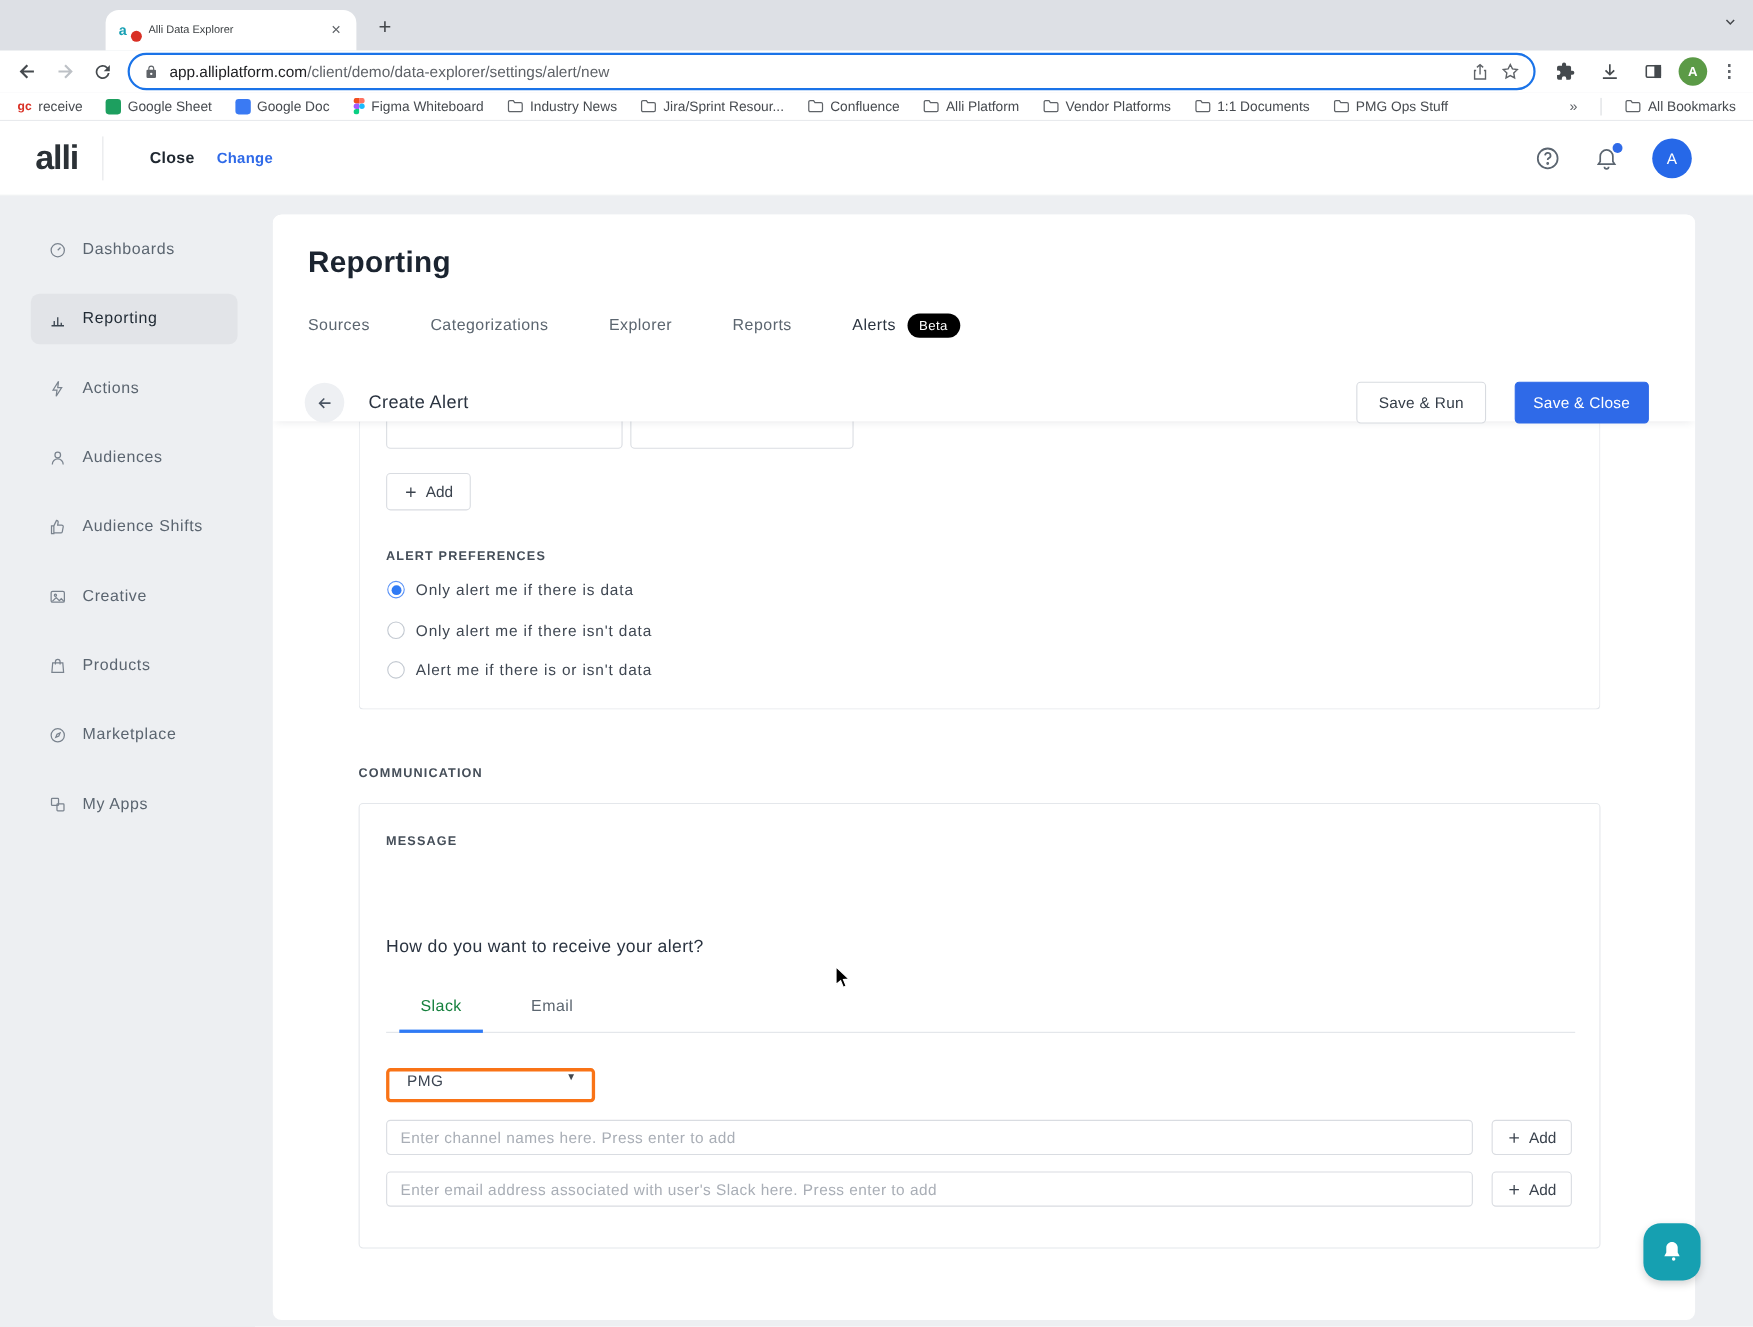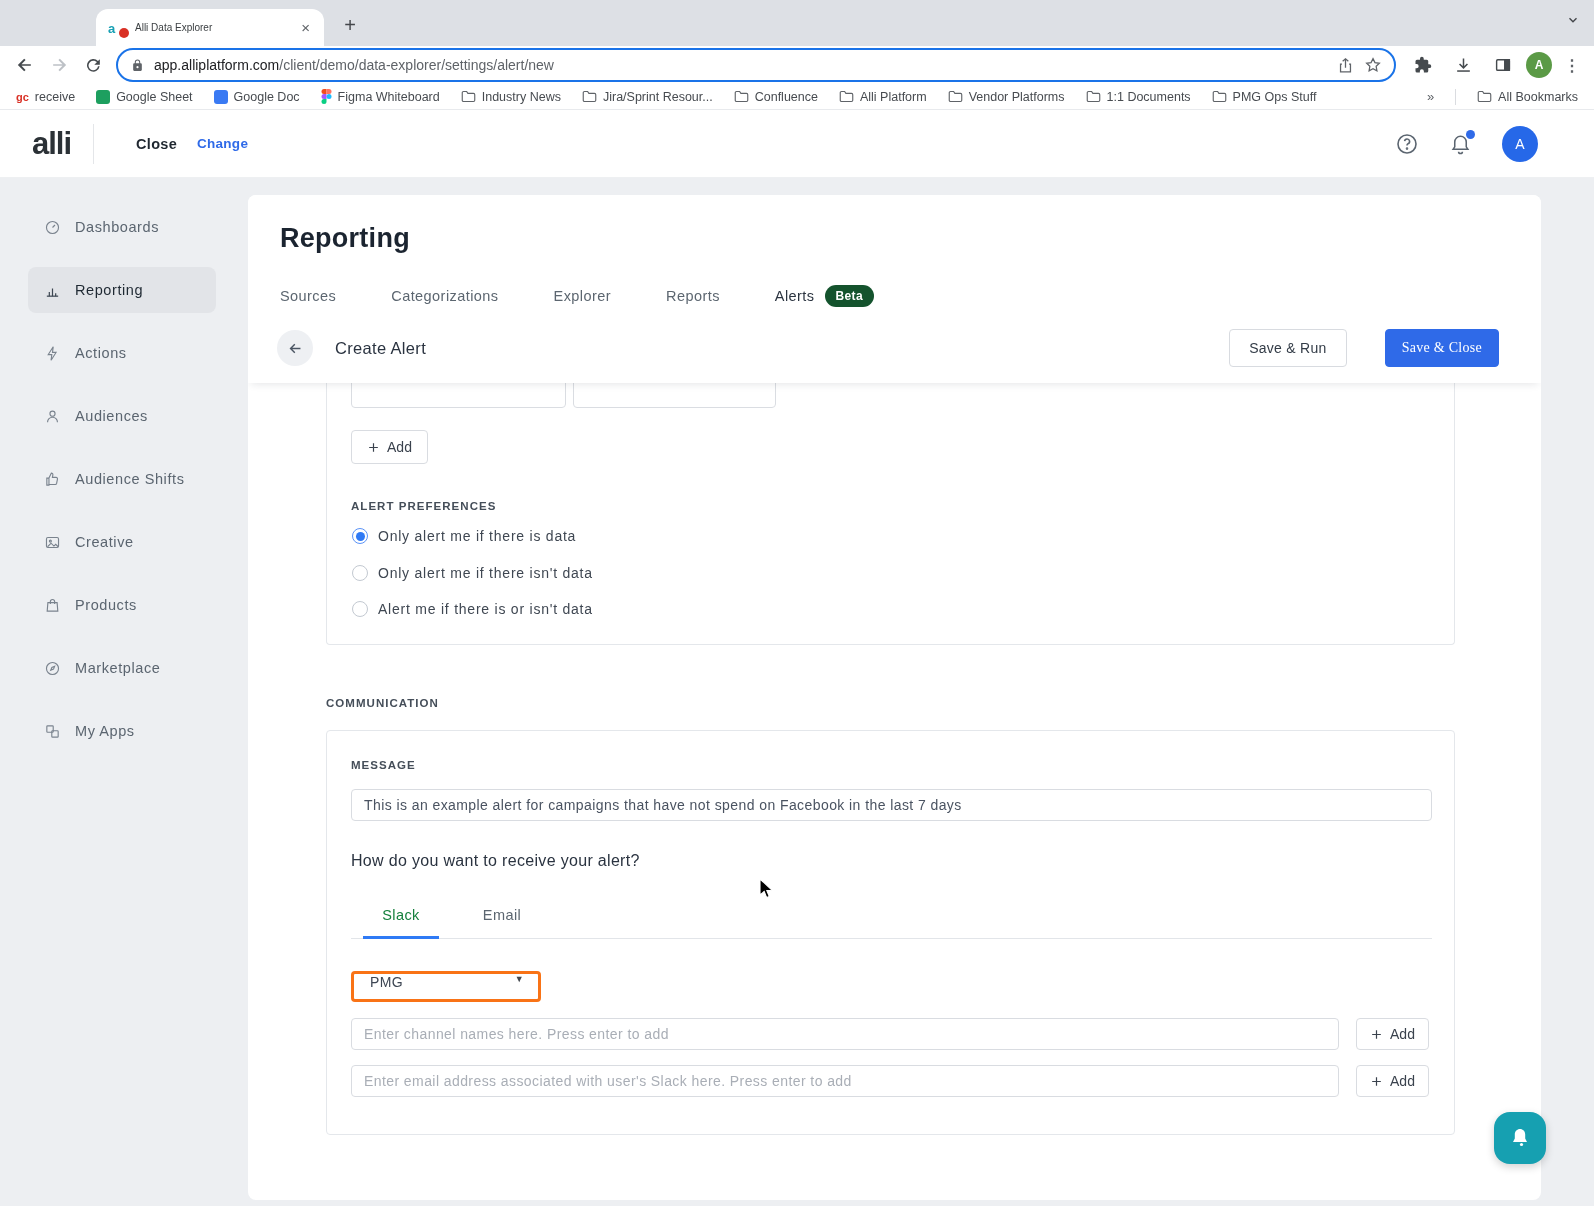--- a/index.html
+++ b/index.html
@@ -99,35 +99,35 @@
   .panel {
     position:absolute; left:248px; top:195px; width:1293px; height:1005px;
     background:#fff; border-radius:8px; overflow:hidden;
   }
   .panel-header { position:absolute; left:0; top:0; width:100%; height:188px; background:#fff; z-index:3;
     box-shadow:0 4px 8px -3px rgba(30,40,60,.12); }
   .page-title { position:absolute; left:32px; top:28px; font-size:27px; font-weight:600; color:#1b2430; letter-spacing:.01em; }
   .page-tabs { position:absolute; left:32px; top:90px; display:flex; gap:55px; align-items:center; }
   .page-tab { font-size:14.5px; color:#5c6670; letter-spacing:.03em; display:flex; align-items:center; gap:10px; }
   .page-tab.current { color:#2b3440; }
-  .beta-pill { background:#14532d; color:#fff; font-size:12px; font-weight:700; padding:4px 11px; border-radius:12px; letter-spacing:.03em; }
-  .subheader { position:absolute; left:0; top:128px; width:100%; height:50px; display:flex; align-items:center; }
+  .beta-pill { background:#000000; color:#fff; font-size:12px; font-weight:400; padding:4px 11px; border-radius:12px; letter-spacing:.03em; }
+  .subheader { position:absolute; left:0; top:146px; width:100%; height:50px; display:flex; align-items:center; }
   .back-btn {
     width:36px; height:36px; border-radius:50%; background:#eef0f3; margin-left:29px;
     display:flex; align-items:center; justify-content:center; color:#4b5563;
   }
   .subheader-title { margin-left:22px; font-size:16.5px; font-weight:500; color:#2a3340; letter-spacing:.02em; }
   .subheader-actions { margin-left:auto; display:flex; gap:26px; padding-right:42px; }
   .btn-secondary {
     background:#fff; border:1px solid #d8dbe0; border-radius:4px; padding:10px 19px;
     font-size:14px; color:#333c47; letter-spacing:.02em; font-family:inherit;
   }
   .btn-primary {
     background:#2f6ae8; border:1px solid #2f6ae8; border-radius:4px; padding:10px 16px;
-    font-size:14px; color:#fff; letter-spacing:.02em; font-family:Liberation Serif, serif;margin-left:12px;
+    font-size:14px; color:#fff; letter-spacing:.02em; font-family:Liberation Sans, sans-serif;
   }
 
   
   .card { position:absolute; background:#fff; border:1px solid #e4e7eb; border-radius:4px; }
   .card1 { left:78px; top:188px; width:1129px; height:262px; border-top:none; border-radius:0 0 4px 4px; overflow:hidden; }
   .stub-input { position:absolute; top:-7px; height:32px; border:1px solid #dadde2; border-radius:4px; background:#fff; }
   .stub1 { left:24px; width:215px; }
   .stub2 { left:246px; width:203px; }
   .add-btn {
     position:absolute; left:24px; top:47px; width:77px; height:34px;
@@ -491,21 +491,20 @@
     <div class="radio-row" style="top:218px;">
       <span class="radio"></span>
       <span class="radio-label">Alert me if there is or isn't data</span>
     </div>
   </div>
 
   <div class="section-label comm-label">COMMUNICATION</div>
 
   <div class="card card2">
     <div class="section-label msg-label">MESSAGE</div>
-    <input class="msg-input" type="text" value="This is an example alert for campaigns that have not spend on Facebook in the last 7 days" style="">
     <div class="question">How do you want to receive your alert?</div>
     <div class="chan-tabs">
       <div class="chan-tab active">Slack</div>
       <div class="chan-tab">Email</div>
     </div>
     <div class="select-box">
       <span>PMG</span>
       <span class="select-caret">▼</span>
     </div>
     <input class="tag-input row1" type="text" placeholder="Enter channel names here. Press enter to add" style="">

